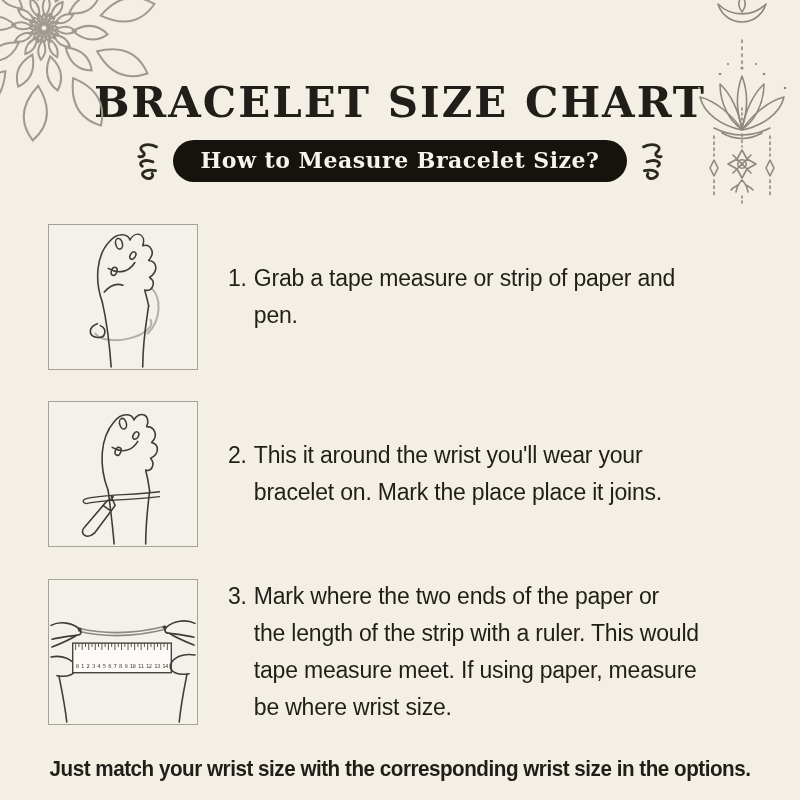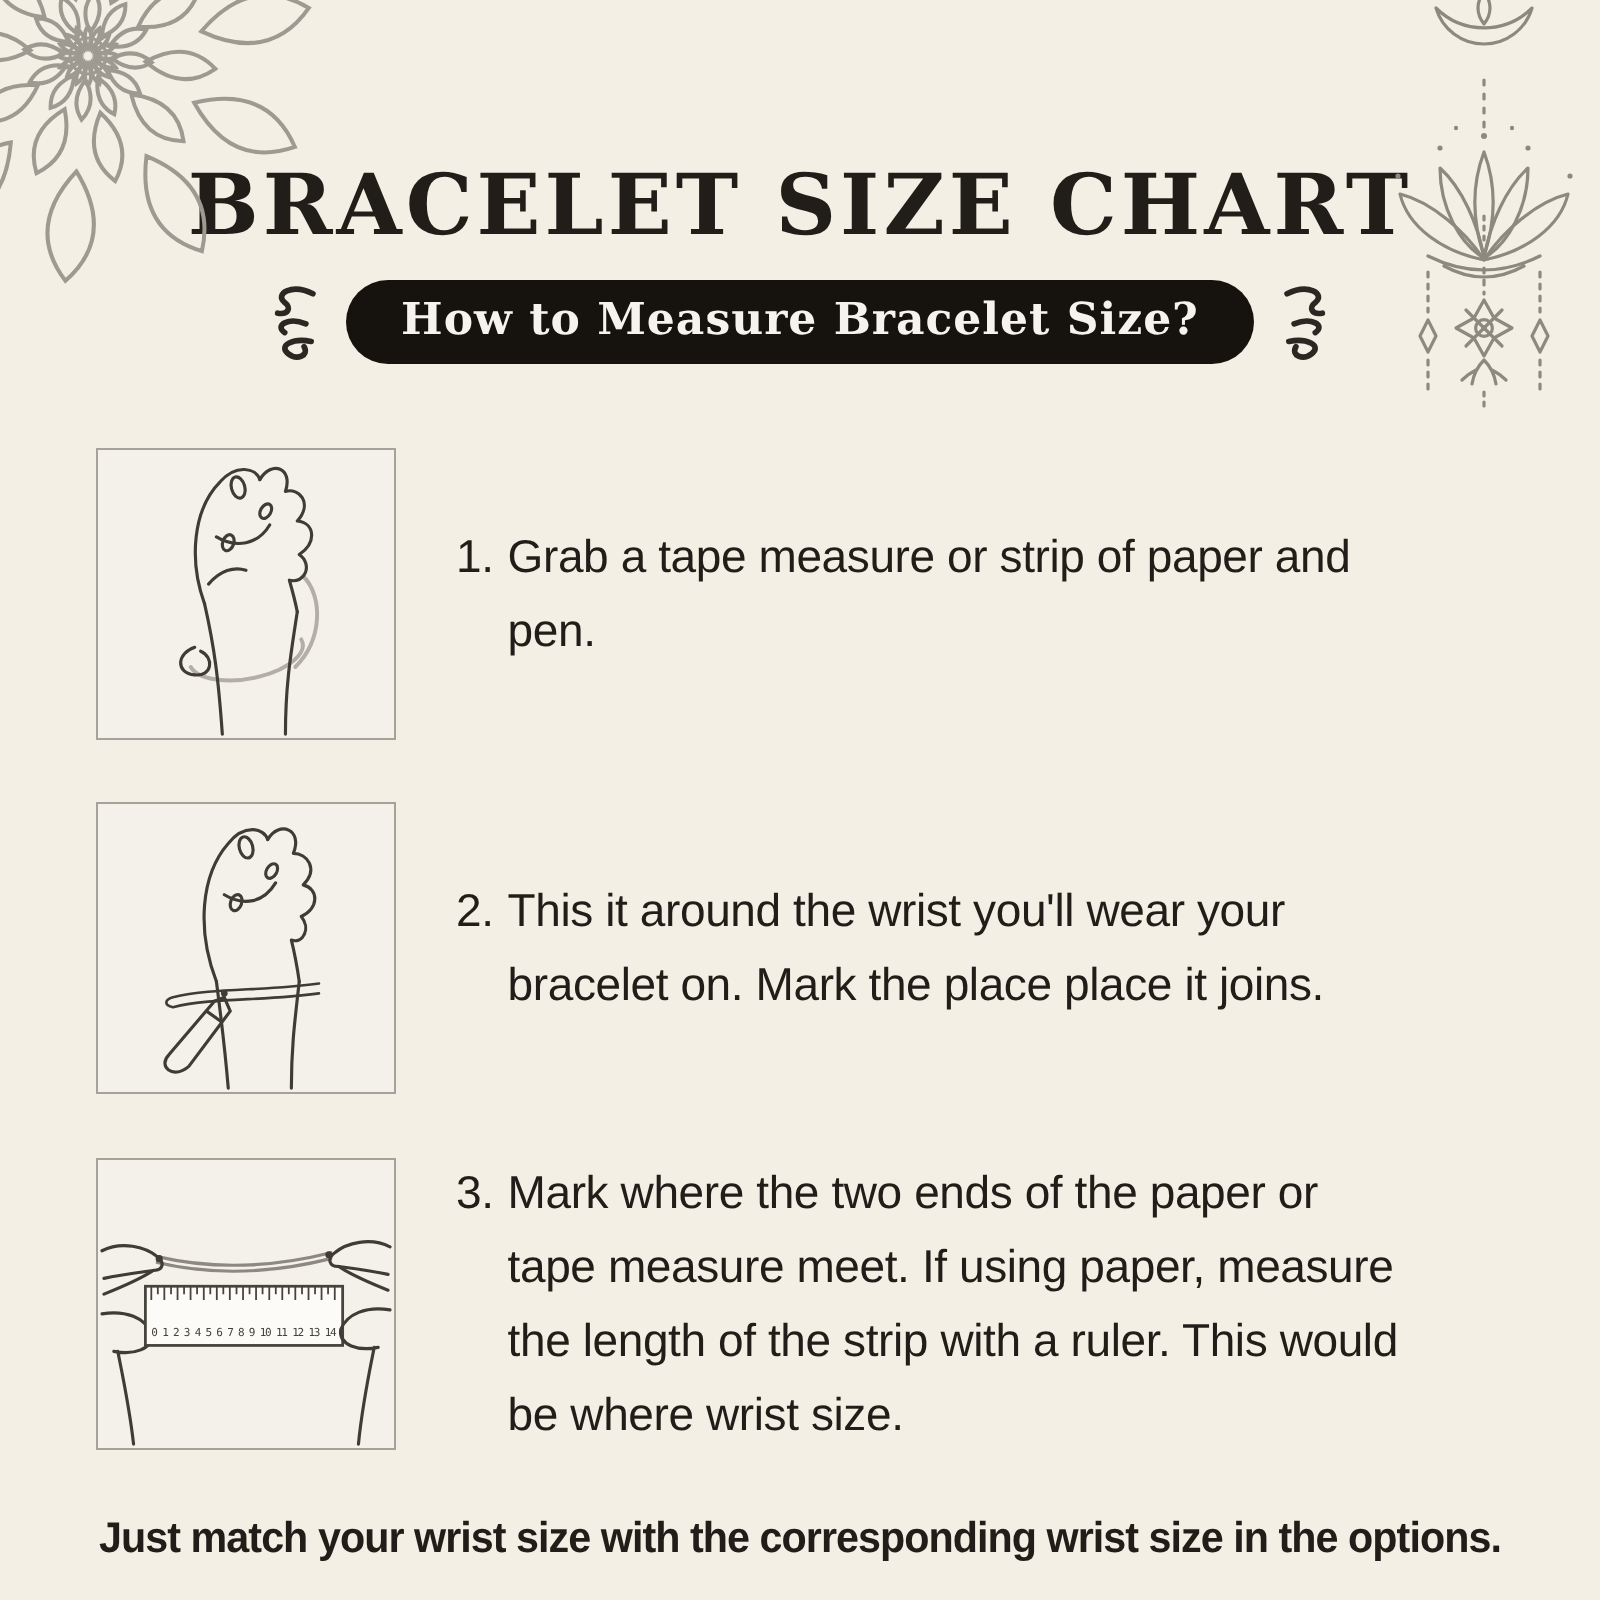--- a/index.html
+++ b/index.html
@@ -195,22 +195,22 @@
             <path d="M148,44 C138,39 126,42 120,47 C116,50 117,54 122,54 C129,55 138,56 147,58"></path>
             <path d="M147,66 C137,62 128,58 122,54"></path>
             <path d="M148,76 C136,74 126,78 123,86 C122,94 132,97 142,95 M140,95 C137,110 134,124 132,144"></path>
           </g>
         </svg>
       </div>
       <div class="step-text">
         <span class="step-num">3.</span>
         <span class="step-lines">
           <div>Mark where the two ends of the paper or</div>
+          <div>the length of the strip with a ruler. This would</div>
           <div>tape measure meet. If using paper, measure</div>
-          <div>the length of the strip with a ruler. This would</div>
           <div>be where wrist size.</div>
         </span>
       </div>
     </div>
 
   </div>
 
   <div class="footer">Just match your wrist size with the corresponding wrist size in the options.</div>
 
 </div>

